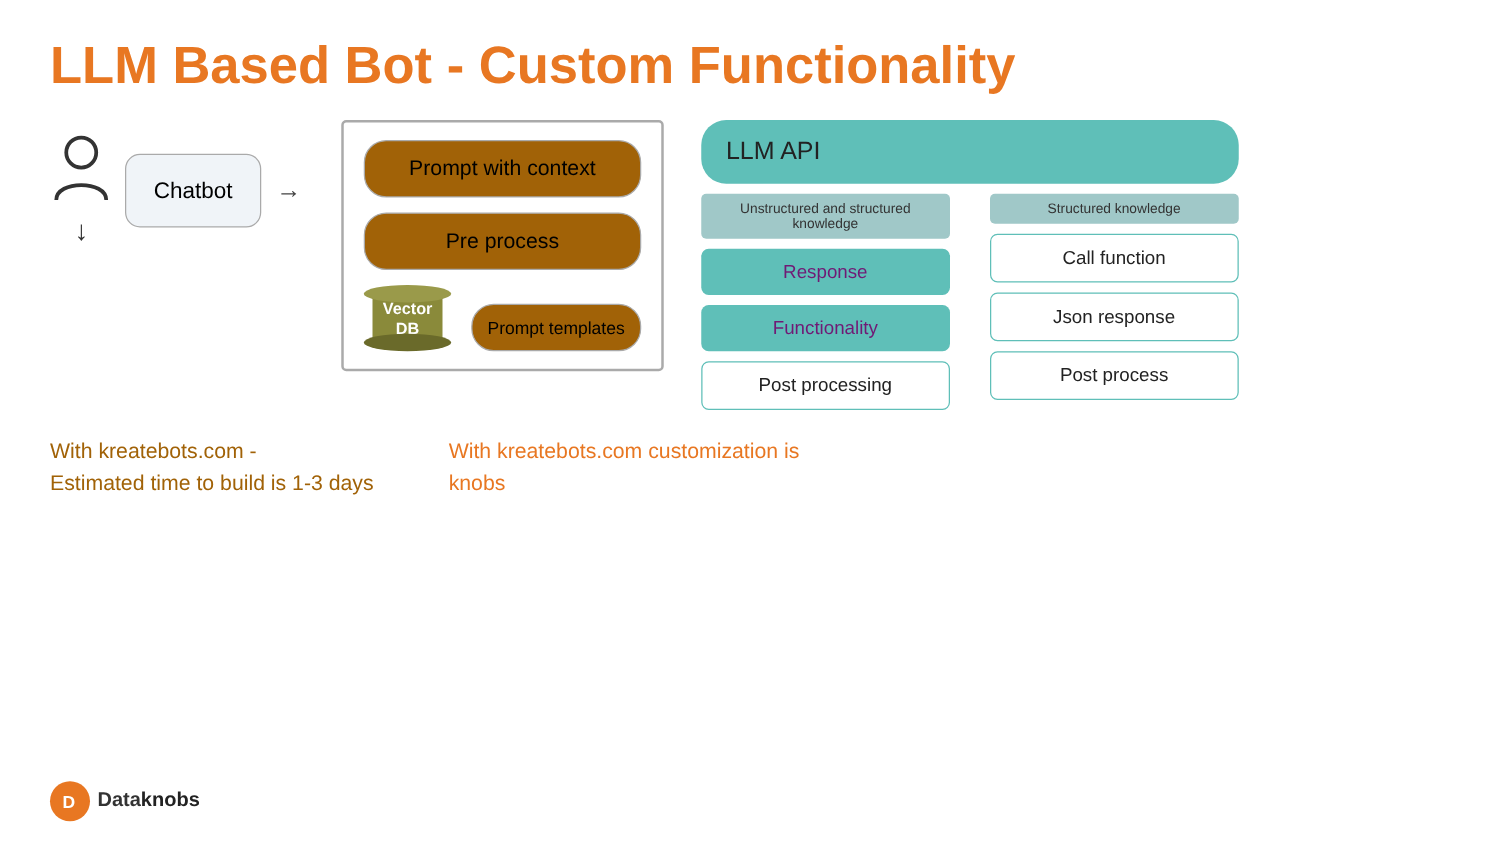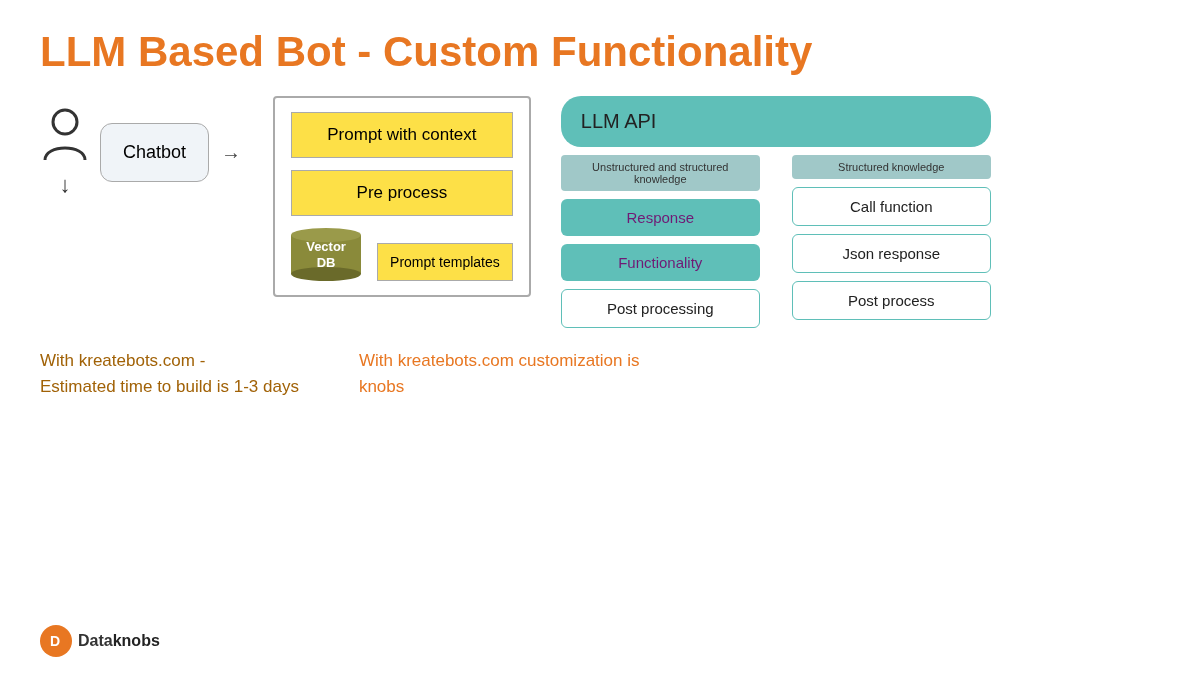--- a/index.html
+++ b/index.html
@@ -72,25 +72,25 @@
       padding: 14px 16px 14px 16px;
       display: flex;
       flex-direction: column;
       gap: 12px;
       min-width: 230px;
       background: #fff;
     }
 
     .middle-box {
       border: 1.5px solid #aaa;
-      border-radius: 0;
+      border-radius: 18px;
       padding: 12px 20px;
       text-align: center;
       font-size: 17px;
-      background: #fde047;
+      background: #a16207;
     }
 
     .middle-row {
       display: flex;
       flex-direction: row;
       gap: 16px;
       align-items: flex-end;
     }
 
     .cylinder-top {
@@ -107,21 +107,21 @@
       width: 70px;
       height: 14px;
       background: #6a6a2a;
       border-radius: 50%;
       margin-top: -7px;
       z-index: 2;
       position: relative;
     }
 
     .cylinder-body {
-      width: 70px;
+      width: 56px;
       background: #8a8a3a;
       flex: 1;
       display: flex;
       align-items: center;
       justify-content: center;
       color: #fff;
       font-size: 13px;
       font-weight: bold;
       text-align: center;
       line-height: 1.2;

